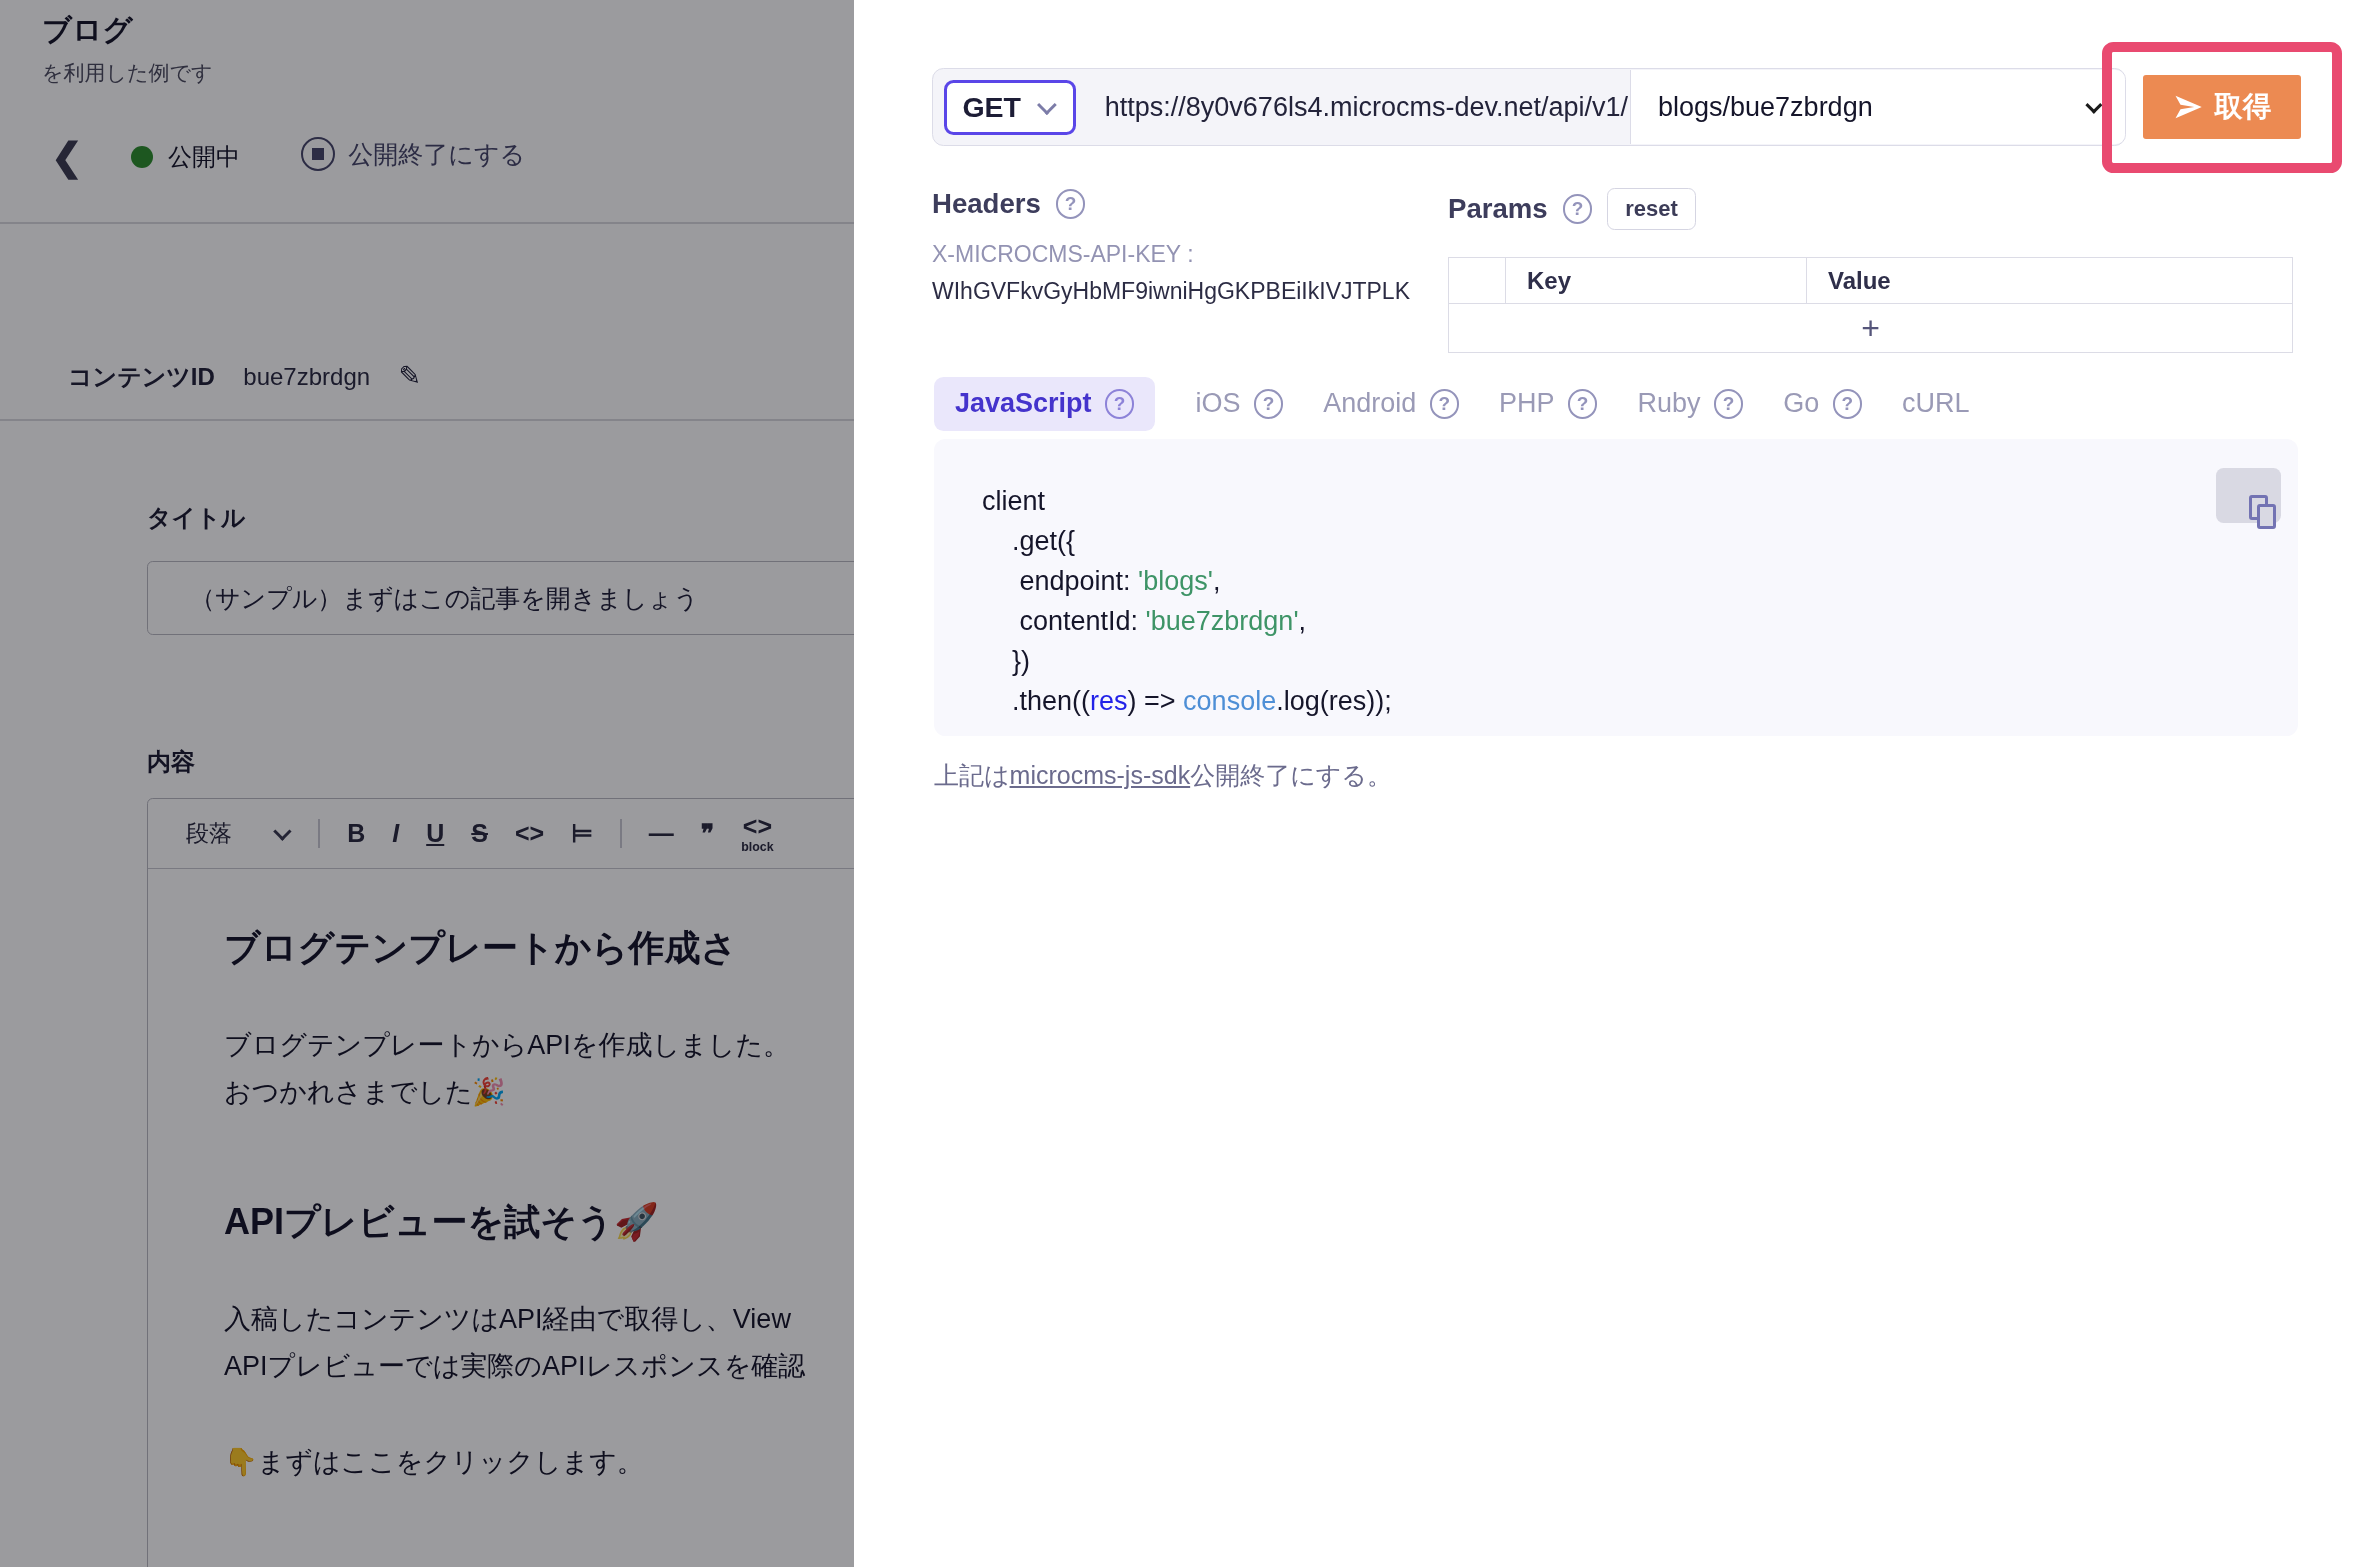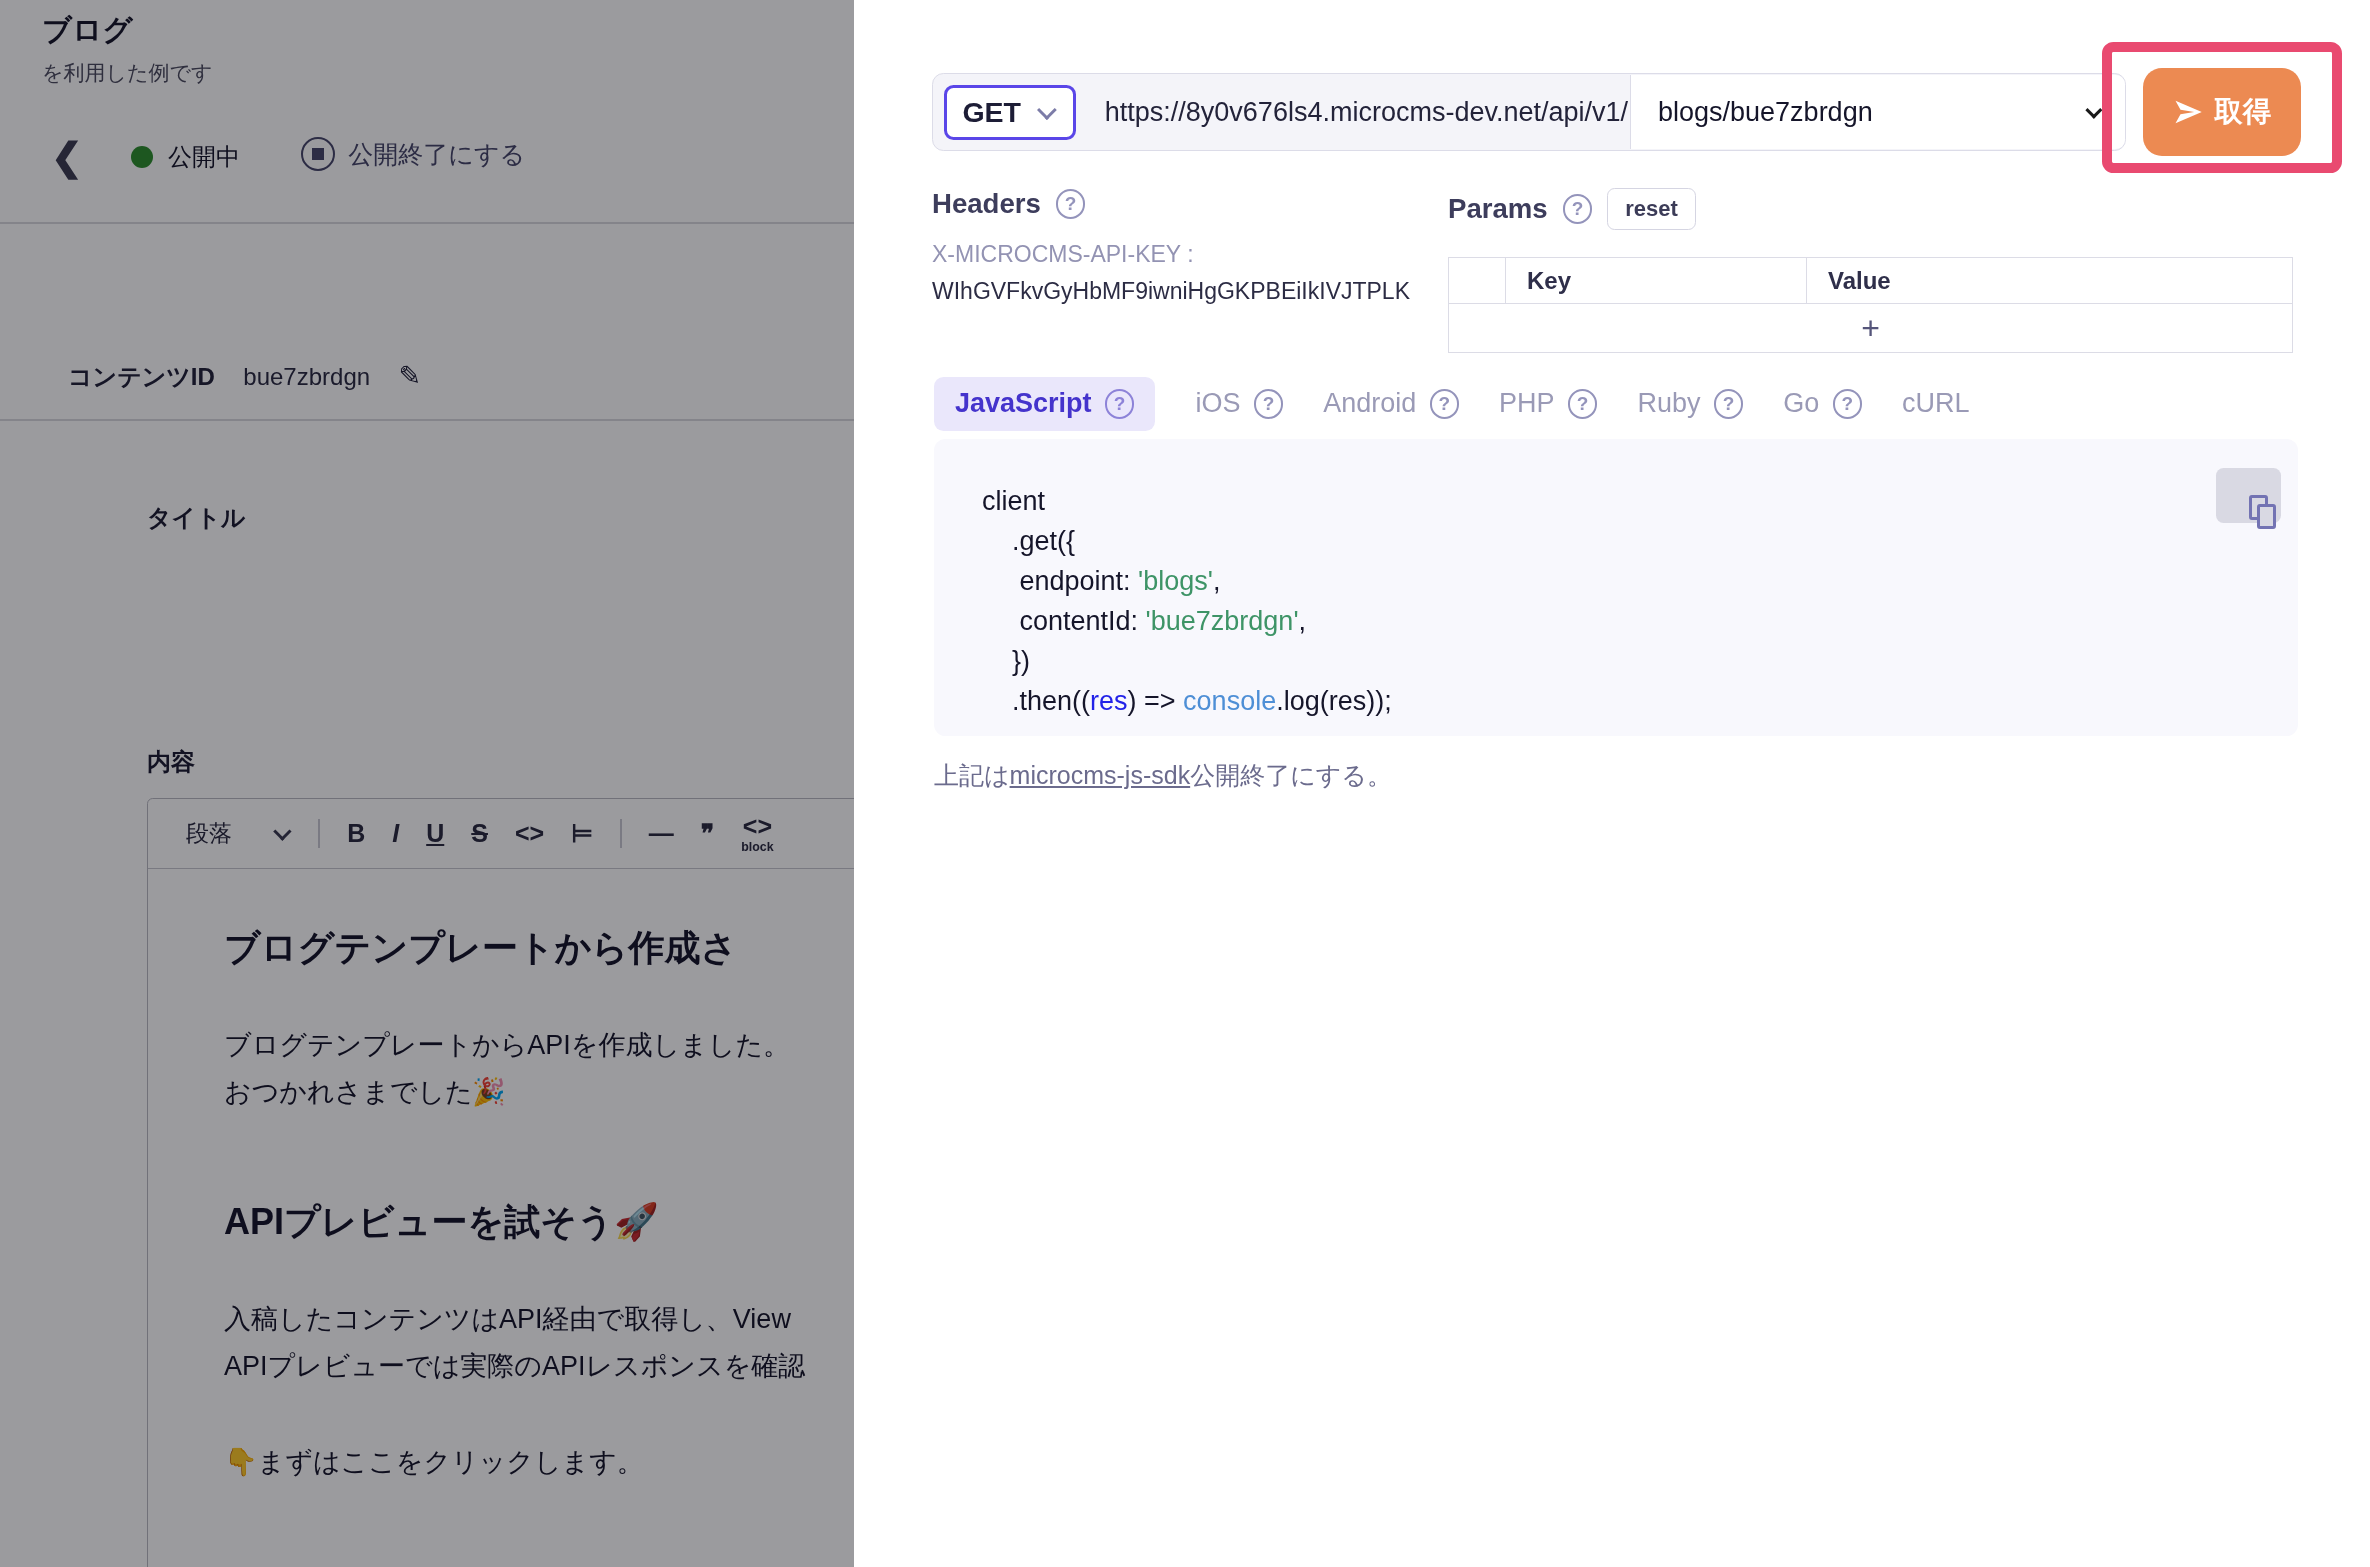--- a/index.html
+++ b/index.html
@@ -59,21 +59,21 @@
               border-radius:11.4px; display:flex; align-items:center; }
   .method-sel { margin-left:11.4px; height:55px; background:#fff; border:3.8px solid #5a46e8;
                 border-radius:9.5px; display:flex; align-items:center; gap:21px; padding:0 17px 0 15px;
                 font-size:28.5px; font-weight:bold; color:#1d1d36; }
   .method-sel .chev { border-color:#7c7ca8; width:14.3px; height:14.3px; }
   .url-text { flex:1; font-size:27px; color:#23233a; padding-left:28.5px; white-space:nowrap; overflow:hidden; }
   .endpoint-sel { position:relative; width:495px; height:74px; background:#fff;
                   border-left:1.9px solid #dcdce8; border-radius:0 9.5px 9.5px 0;
                   display:flex; align-items:center; padding-left:27px; font-size:27px; color:#15152a; }
   .endpoint-sel .chev { position:absolute; right:23px; border-color:#1a1a1a; width:12.4px; height:12.4px; }
-  .fetch-btn { width:158px; height:88px; background:#ec8a52; border:none; border-radius:19px;
+  .fetch-btn { width:158px; height:64px; background:#ec8a52; border:none; border-radius:3px;
                color:#fff; font-size:28.5px; font-weight:bold; display:flex; align-items:center;
                justify-content:center; gap:11.4px; font-family:inherit; }
   .highlight-box { position:absolute; left:1248px; top:42px; width:240px; height:131px;
                    border:10.5px solid #e94a70; border-radius:11.4px; z-index:6; pointer-events:none; }
 
   .sec-head { display:flex; align-items:center; gap:15px; }
   .sec-title{ font-size:27.6px; font-weight:bold; color:#3d3d5c; }
   .qicon    { width:29.5px; height:29.5px; border:2.9px solid #9494bb; border-radius:50%; color:#9494bb;
               font-size:19px; font-weight:bold; display:inline-flex; align-items:center; justify-content:center; }
   .headers-block { position:absolute; left:78px; top:188px; }
@@ -135,20 +135,23 @@
     <div class="divider" style="top:222px"></div>
 
     <div class="cid-row">
       <span class="cid-label">コンテンツID</span>
       <span class="cid-value">bue7zbrdgn</span>
       <span class="pencil">✎</span>
     </div>
     <div class="divider" style="top:419px"></div>
 
     <div class="fld-label" style="top:502px">タイトル</div>
+    <div class="title-input">
+      <span>（サンプル）まずはこの記事を開きましょう</span>
+    </div>
 
     <div class="fld-label" style="top:746px">内容</div>
     <div class="rte">
       <div class="rte-toolbar" id="rte-toolbar">
           <span class="tb-select">
             <span>段落</span>
             <span class="chev"></span>
           </span>
           <span class="tb-divider"></span>
           <span class="tb-btn bold">

